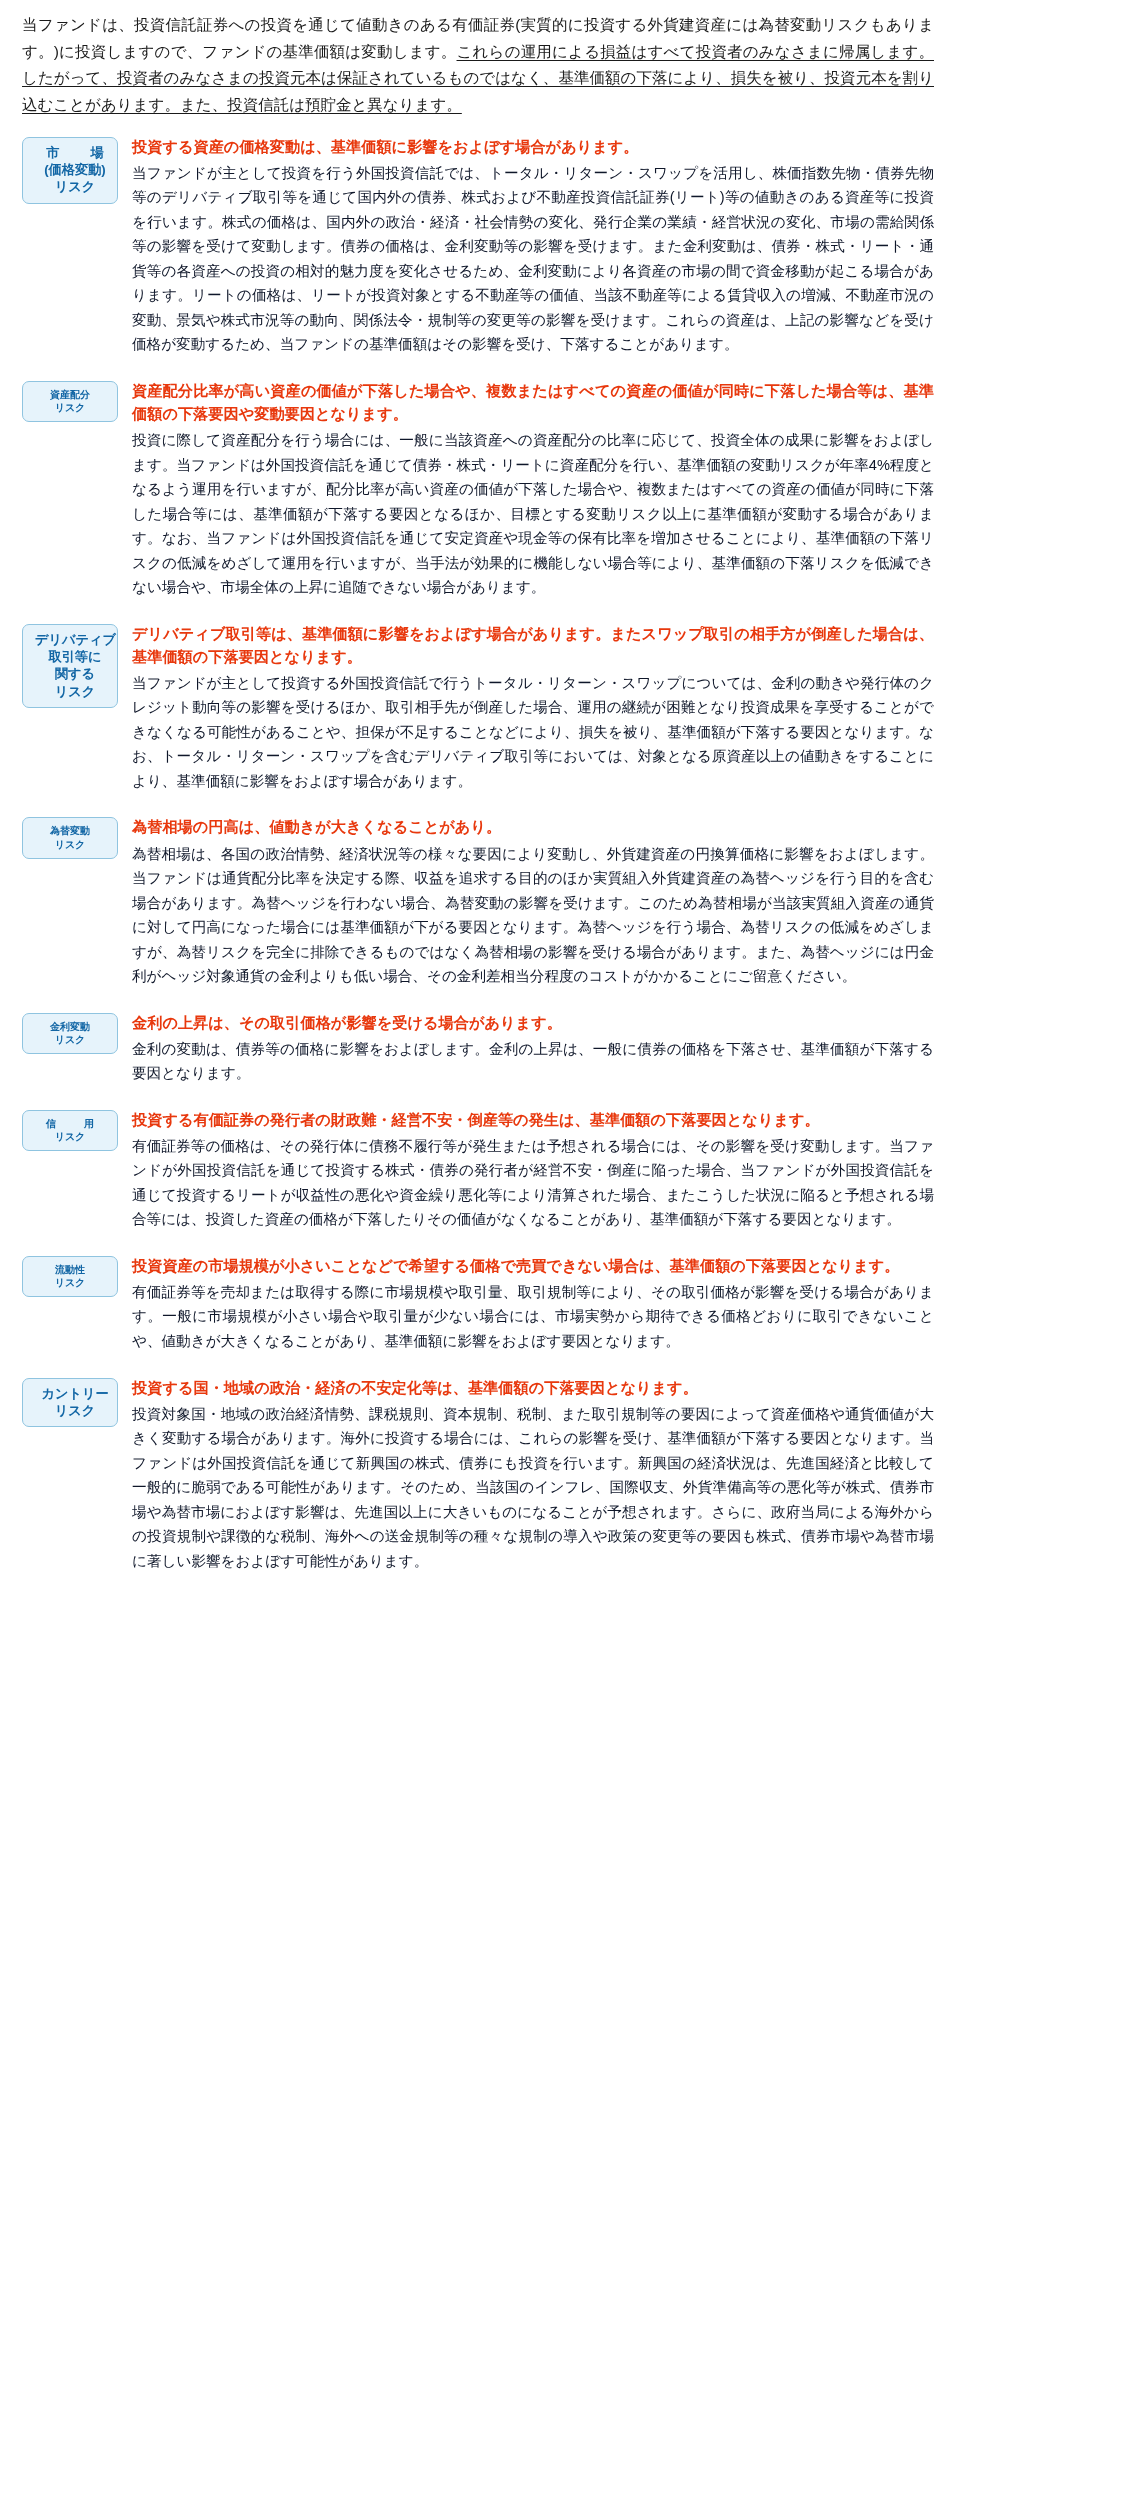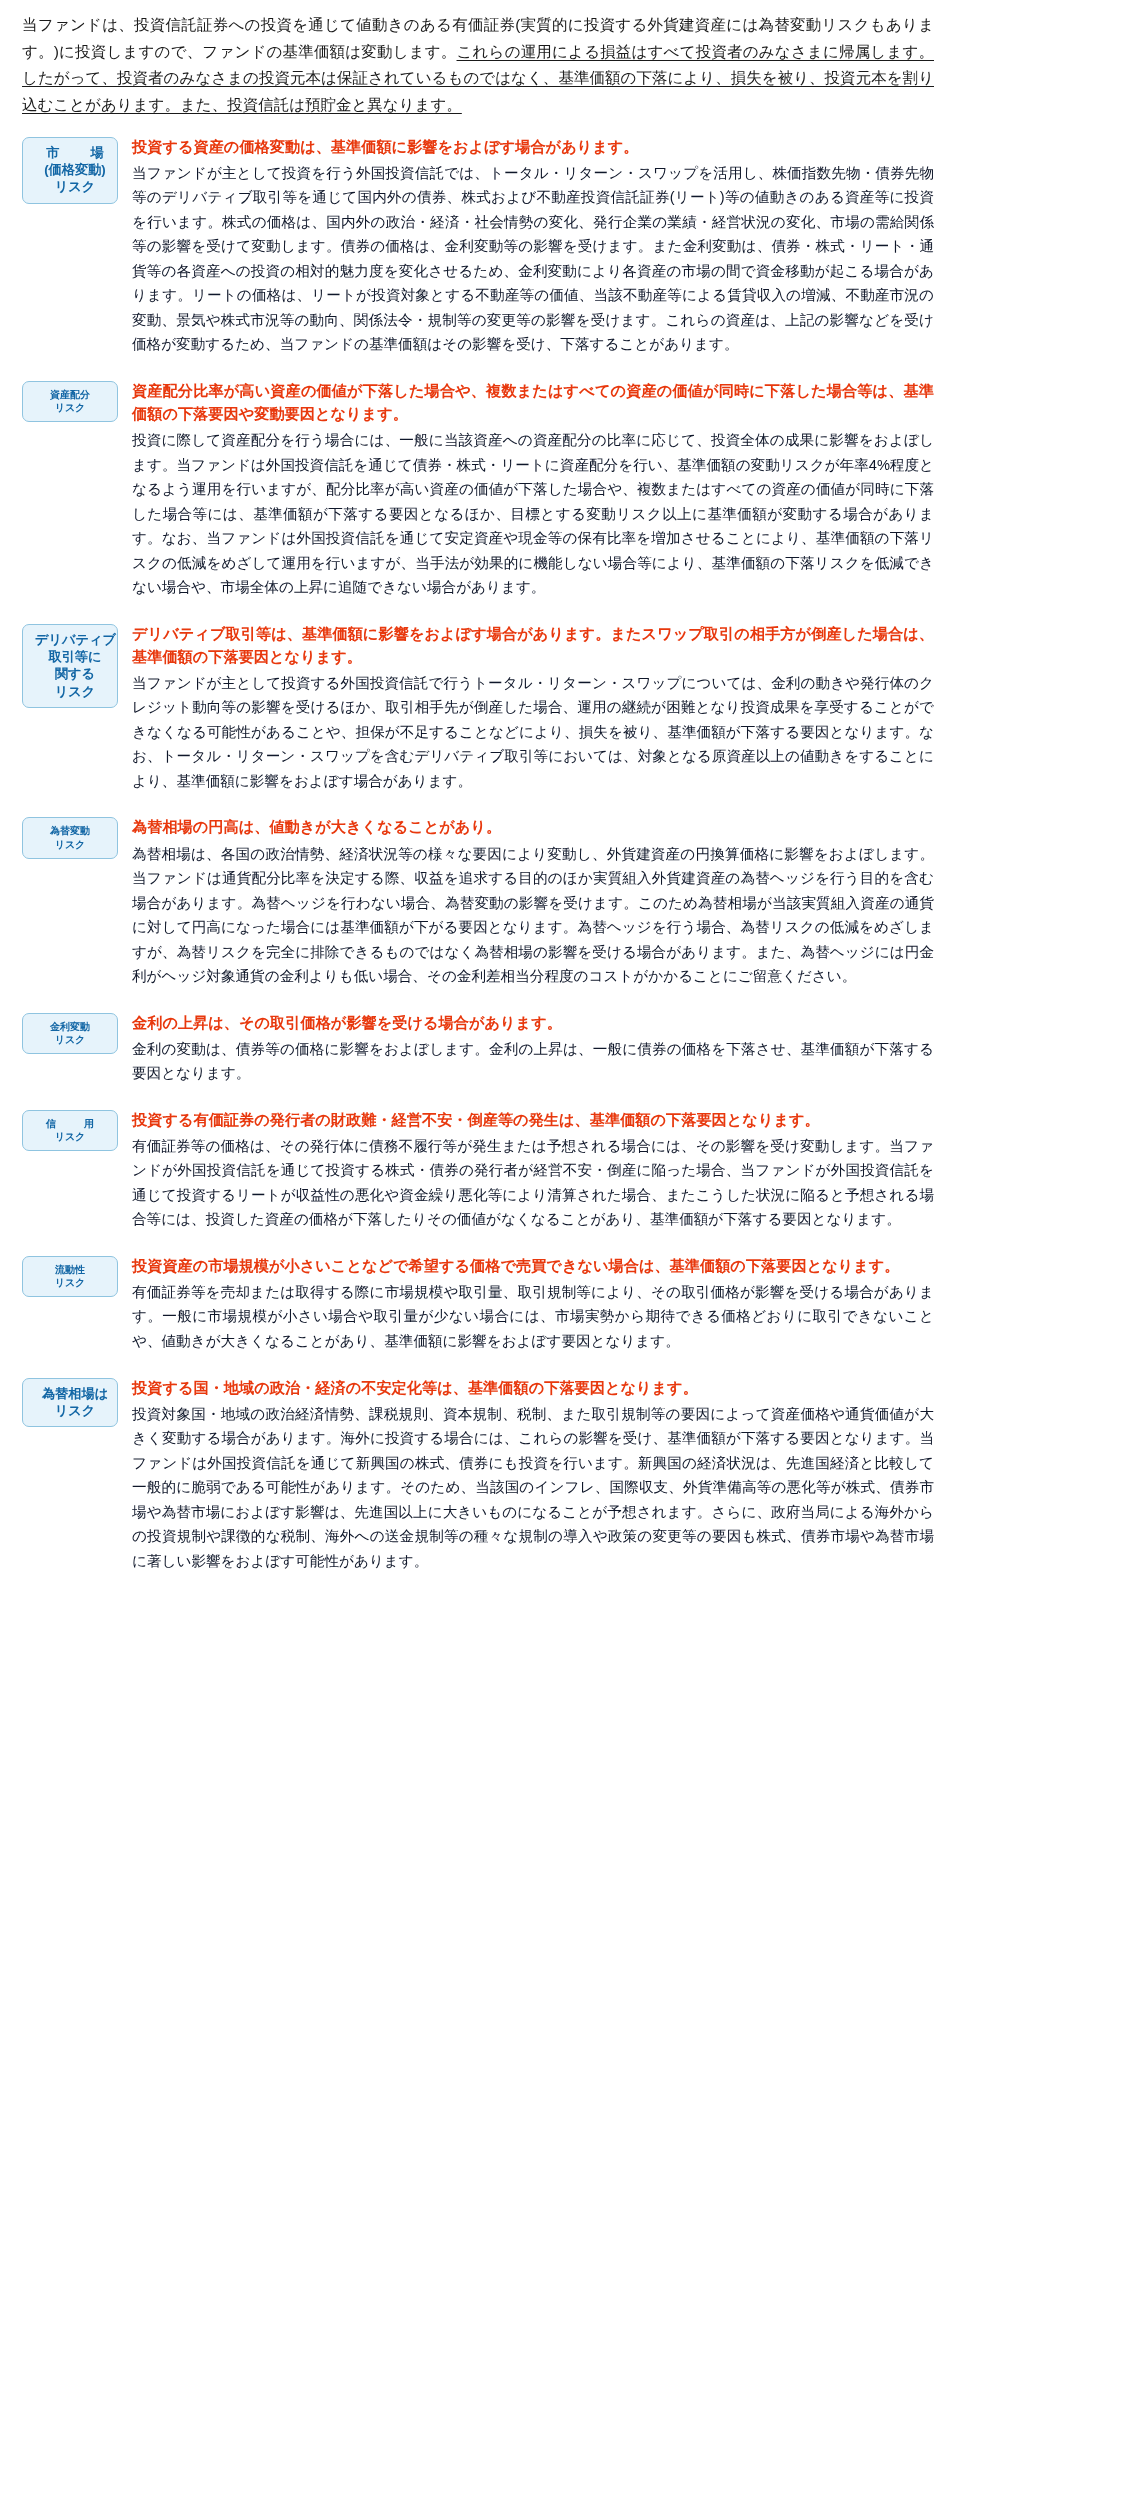--- a/index.html
+++ b/index.html
@@ -185,21 +185,21 @@
         <span class="ln">リスク</span>
       </div>
       <div class="risk-body">
         <div class="risk-head">投資資産の市場規模が小さいことなどで希望する価格で売買できない場合は、基準価額の下落要因となります。</div>
         <div class="risk-text">有価証券等を売却または取得する際に市場規模や取引量、取引規制等により、その取引価格が影響を受ける場合があります。一般に市場規模が小さい場合や取引量が少ない場合には、市場実勢から期待できる価格どおりに取引できないことや、値動きが大きくなることがあり、基準価額に影響をおよぼす要因となります。</div>
       </div>
     </div>
 
     <div class="risk-row">
       <div class="risk-tag small">
-        <span class="ln">為替相場は</span>
+        <span class="ln">カントリー</span>
         <span class="ln">リスク</span>
       </div>
       <div class="risk-body">
         <div class="risk-head">投資する国・地域の政治・経済の不安定化等は、基準価額の下落要因となります。</div>
         <div class="risk-text">投資対象国・地域の政治経済情勢、課税規則、資本規制、税制、また取引規制等の要因によって資産価格や通貨価値が大きく変動する場合があります。海外に投資する場合には、これらの影響を受け、基準価額が下落する要因となります。当ファンドは外国投資信託を通じて新興国の株式、債券にも投資を行います。新興国の経済状況は、先進国経済と比較して一般的に脆弱である可能性があります。そのため、当該国のインフレ、国際収支、外貨準備高等の悪化等が株式、債券市場や為替市場におよぼす影響は、先進国以上に大きいものになることが予想されます。さらに、政府当局による海外からの投資規制や課徴的な税制、海外への送金規制等の種々な規制の導入や政策の変更等の要因も株式、債券市場や為替市場に著しい影響をおよぼす可能性があります。</div>
       </div>
     </div>
 
   </div>
 

